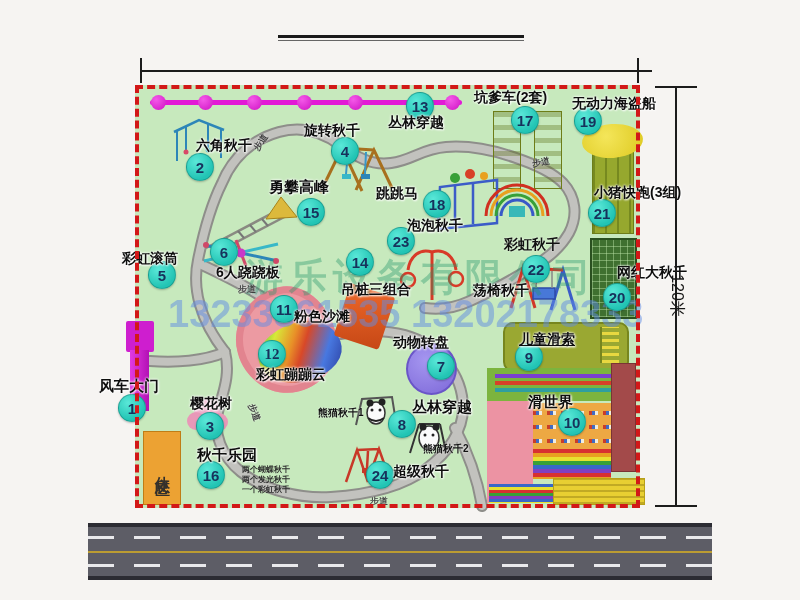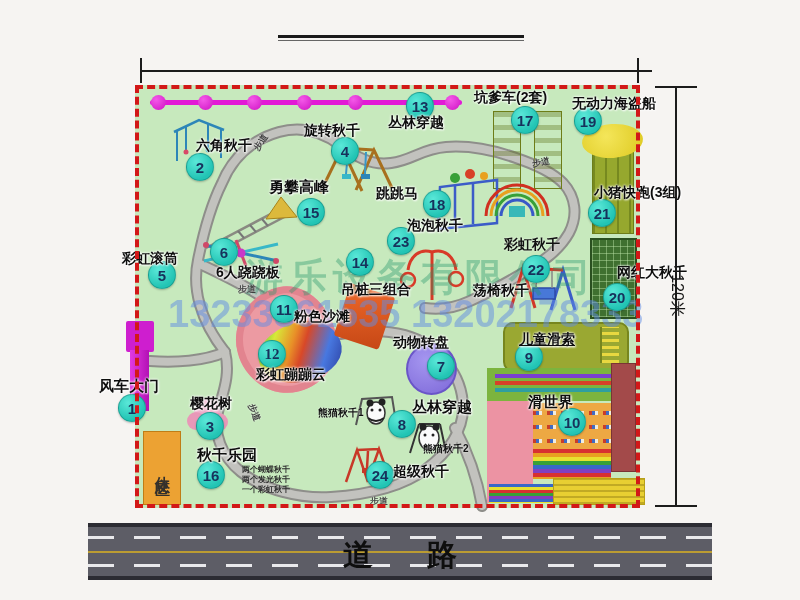--- a/index.html
+++ b/index.html
@@ -305,16 +305,15 @@
       <div>两个发光秋千</div>
       <div>一个彩虹秋千</div>
     </div>
 
   <div class="s map-border"></div>
 
   <div class="s road">
     <div class="road-dash road-dash1"></div>
     <div class="road-yellow"></div>
     <div class="road-dash road-dash2"></div>
-    <div class="road-label">道路</div>
   </div>
 
 </div>
 
 </body></html>

